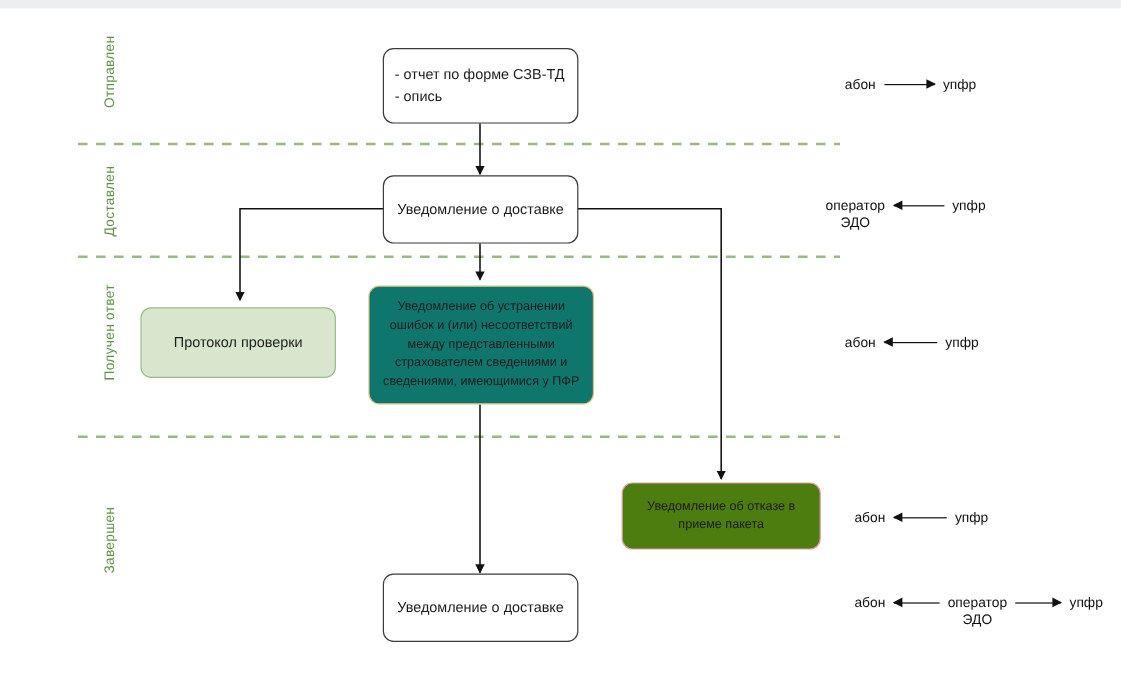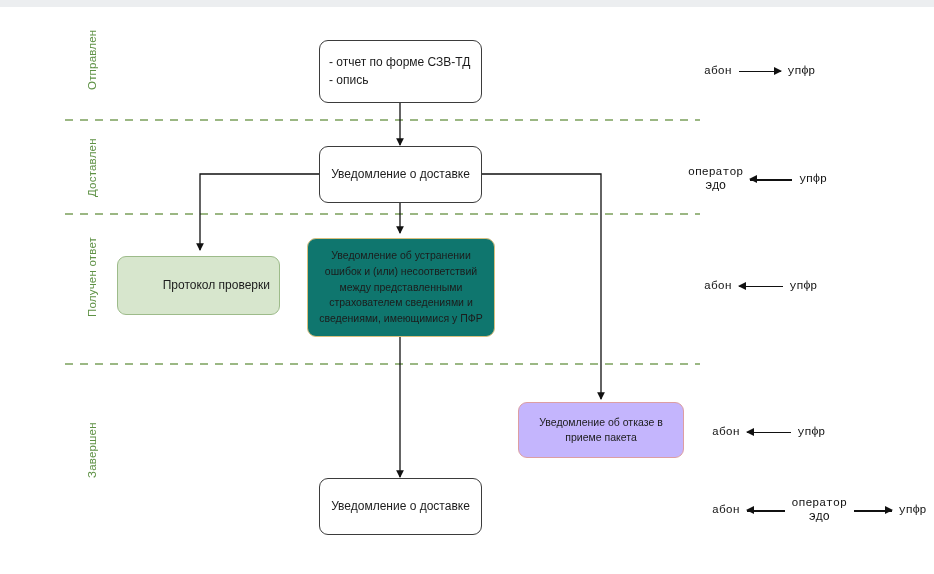--- a/index.html
+++ b/index.html
@@ -55,45 +55,43 @@
     padding: 5px 9px;
   }
   .node.plain-left {
     justify-content: flex-start;
     text-align: left;
   }
   .node.green {
     background: #d7e6cd;
     border-color: #9dbb8a;
     color: #1c1c1c;
-    justify-content: flex-end;
   }
   .node.yellow {
     background: #0f766e;
     border-color: #d8bf7e;
     font-size: 10.5px;
     line-height: 1.5;
   }
   .node.pink {
-    background: #c4b5fd;
+    background: #4d7c0f;
     border-color: #dd9ea2;
     font-size: 10.5px;
   }
   .node-text {
     white-space: pre-line;
     display: block;
   }
   .actor-row {
     position: absolute;
     display: flex;
-    align-items: center;
+    align-items: flex-start;
     font-size: 11.5px;
     color: #111111;
     white-space: nowrap;
-    font-family: Liberation Mono, monospace;
   }
   .actor {
     display: inline-block;
     text-align: center;
     line-height: 1.25;
     white-space: pre-line;
   }
   .arrow-span {
     position: relative;
     display: inline-block;

